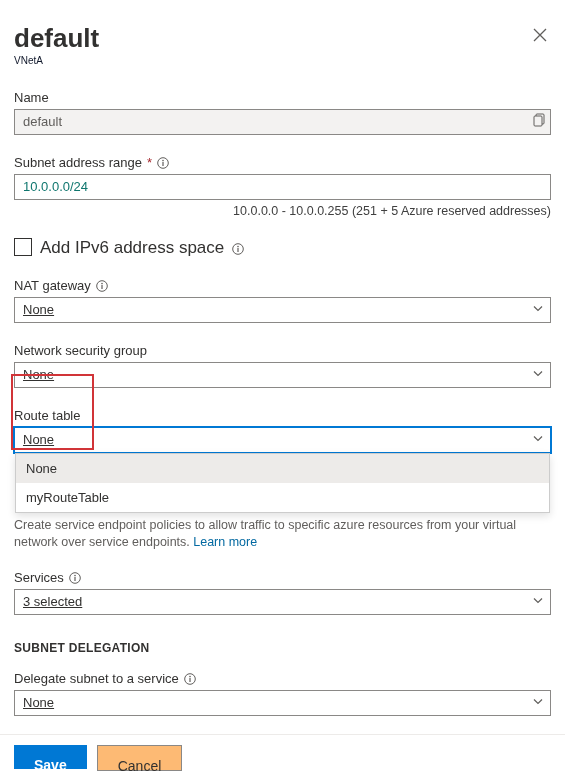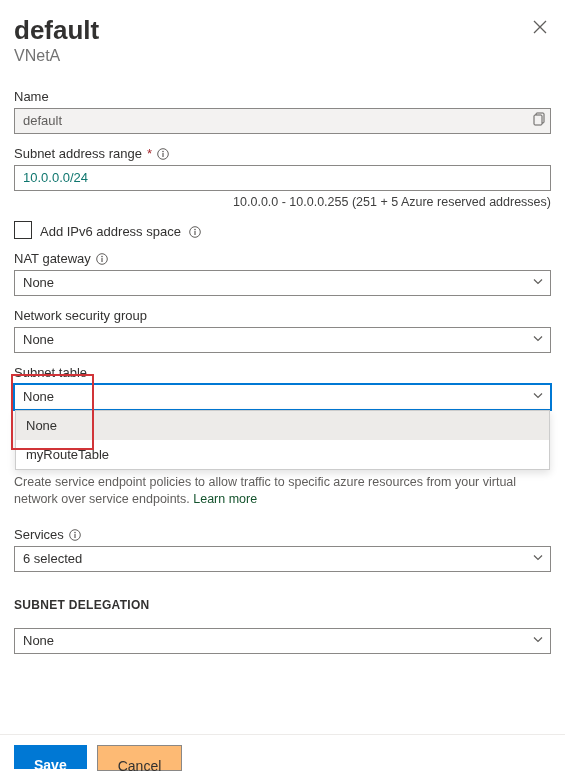--- a/index.html
+++ b/index.html
@@ -4,58 +4,58 @@
 <style>
   * { box-sizing: border-box; }
   html, body { margin:0; padding:0; }
   body {
     font-family: "Segoe UI", Arial, sans-serif;
     color:#323130;
     width:565px; height:781px;
     position:relative;
     background:#fff;
   }
-  .panel { padding:16px 14px 0 14px; }
+  .panel { padding:24px 14px 0 14px; }
   .header { display:flex; align-items:flex-start; }
   .header h1 { font-size:26px; font-weight:600; margin:0; flex:1; line-height:1.1; }
   .close { font-size:16px; color:#605e5c; cursor:pointer; padding:4px; }
-  .breadcrumb { font-size:16px; color:#737373; margin-top:2px; margin-bottom:24px; }
+  .breadcrumb { font-size:10px; color:#0f172a; margin-top:2px; margin-bottom:24px; }
   .label { font-size:13px; color:#323130; margin-bottom:4px; display:flex; align-items:center; gap:5px; }
   .req { color:#a4262c; }
   .info-icon svg { vertical-align:-2px; }
-  .field-row { margin-bottom:12px; }
+  .field-row { margin-bottom:20px; }
   .text-input {
     width:100%; height:26px; line-height:24px;
     border:1px solid #8a8886; padding:0 28px 0 8px;
     font-size:13px; color:#0f766e; background:#fff;
     position:relative;
   }
   .readonly { background:#f3f2f1; color:#605e5c; }
   .input-wrap { position:relative; }
   .copy-btn { position:absolute; right:4px; top:50%; transform:translateY(-50%); color:#605e5c; cursor:pointer; }
   .hint-right { font-size:12.5px; color:#404040; text-align:right; margin-top:4px; }
-  .checkbox-row { display:flex; align-items:flex-end; gap:8px; font-size:13px; }
+  .checkbox-row { display:flex; align-items:flex-start; gap:8px; font-size:17px; }
   .checkbox { width:18px; height:18px; border:1px solid #323130; background:#fff; cursor:pointer; }
   .dropdown {
     width:100%; height:26px; border:1px solid #8a8886; background:#fff;
     padding:0 24px 0 8px; font-size:13px; color:#323130;
-    display:flex; align-items:center; position:relative; cursor:pointer;
+    display:flex; align-items:center; position:relative; cursor:pointer;text-decoration:underline;
   }
   .dropdown.open { border:1px solid #0078d4; outline:1px solid #0078d4; }
   .chev { position:absolute; right:6px; top:50%; transform:translateY(-50%); }
   .dropdown-menu {
     position:absolute; left:0; right:0; top:25px;
     border:1px solid #ccc; background:#fff;
     box-shadow:0 3px 8px rgba(0,0,0,0.12);
     z-index:20;
   }
   .dropdown-item { padding:7px 10px; font-size:13px; cursor:pointer; }
   .dropdown-item.sel { background:#edebe9; }
   .helper { font-size:12.5px; color:#605e5c; line-height:1.4; margin-top:6px; }
-  .helper a { color:#14532d; text-decoration:none; }
+  .helper a { color:#0369a1; text-decoration:none; }
   .section-h { font-size:12px; font-weight:700; letter-spacing:0.3px; color:#323130; margin:26px 0 16px 0; }
   .footer {
     position:absolute; left:0; right:0; bottom:0;
     border-top:1px solid #edebe9; padding:10px 14px;
     display:flex; gap:10px; background:#fff;
   }
   .btn { height:22px; padding:12px 20px; font-size:14px; cursor:pointer; }
   .btn-primary { background:#0078d4; color:#fff; border:none; font-weight:600; }
   .btn-secondary { background:#fdba74; color:#323130; border:1px solid #8a8886; }
   
@@ -149,21 +149,21 @@
       <span>None</span>
       <span class="chev">
         <svg width="12" height="12" viewBox="0 0 12 12">
             <path d="M2 4 L6 8 L10 4" fill="none" stroke="#605e5c" stroke-width="1.2"></path>
           </svg>
       </span>
     </div>
   </div>
 
   <div class="field-row" style="margin-bottom:8px; position:relative;">
-    <div class="label">Subnet table</div>
+    <div class="label">Route table</div>
     <div class="dropdown open" style="position:relative;">
       <span>None</span>
       <span class="chev">
         <svg width="12" height="12" viewBox="0 0 12 12">
             <path d="M2 4 L6 8 L10 4" fill="none" stroke="#605e5c" stroke-width="1.2"></path>
           </svg>
       </span>
       <div class="dropdown-menu">
         <div class="dropdown-item sel">None</div>
         <div class="dropdown-item">myRouteTable</div>
@@ -180,31 +180,41 @@
       <span>Services</span>
       <span class="info-icon">
         <svg width="12" height="12" viewBox="0 0 12 12">
             <circle cx="6" cy="6" r="5.3" fill="none" stroke="#605e5c"></circle>
             <circle cx="6" cy="3.6" r="0.8" fill="#605e5c"></circle>
             <rect x="5.4" y="5" width="1.2" height="4" fill="#605e5c"></rect>
           </svg>
       </span>
     </div>
     <div class="dropdown">
-      <span>6 selected</span>
+      <span>3 selected</span>
       <span class="chev">
         <svg width="12" height="12" viewBox="0 0 12 12">
             <path d="M2 4 L6 8 L10 4" fill="none" stroke="#605e5c" stroke-width="1.2"></path>
           </svg>
       </span>
     </div>
   </div>
 
   <div class="section-h">SUBNET DELEGATION</div>
   <div class="field-row" style="margin-bottom:30px;">
+    <div class="label">
+      <span>Delegate subnet to a service</span>
+      <span class="info-icon">
+        <svg width="12" height="12" viewBox="0 0 12 12">
+            <circle cx="6" cy="6" r="5.3" fill="none" stroke="#605e5c"></circle>
+            <circle cx="6" cy="3.6" r="0.8" fill="#605e5c"></circle>
+            <rect x="5.4" y="5" width="1.2" height="4" fill="#605e5c"></rect>
+          </svg>
+      </span>
+    </div>
     <div class="dropdown">
       <span>None</span>
       <span class="chev">
         <svg width="12" height="12" viewBox="0 0 12 12">
             <path d="M2 4 L6 8 L10 4" fill="none" stroke="#605e5c" stroke-width="1.2"></path>
           </svg>
       </span>
     </div>
   </div>
 </div>

